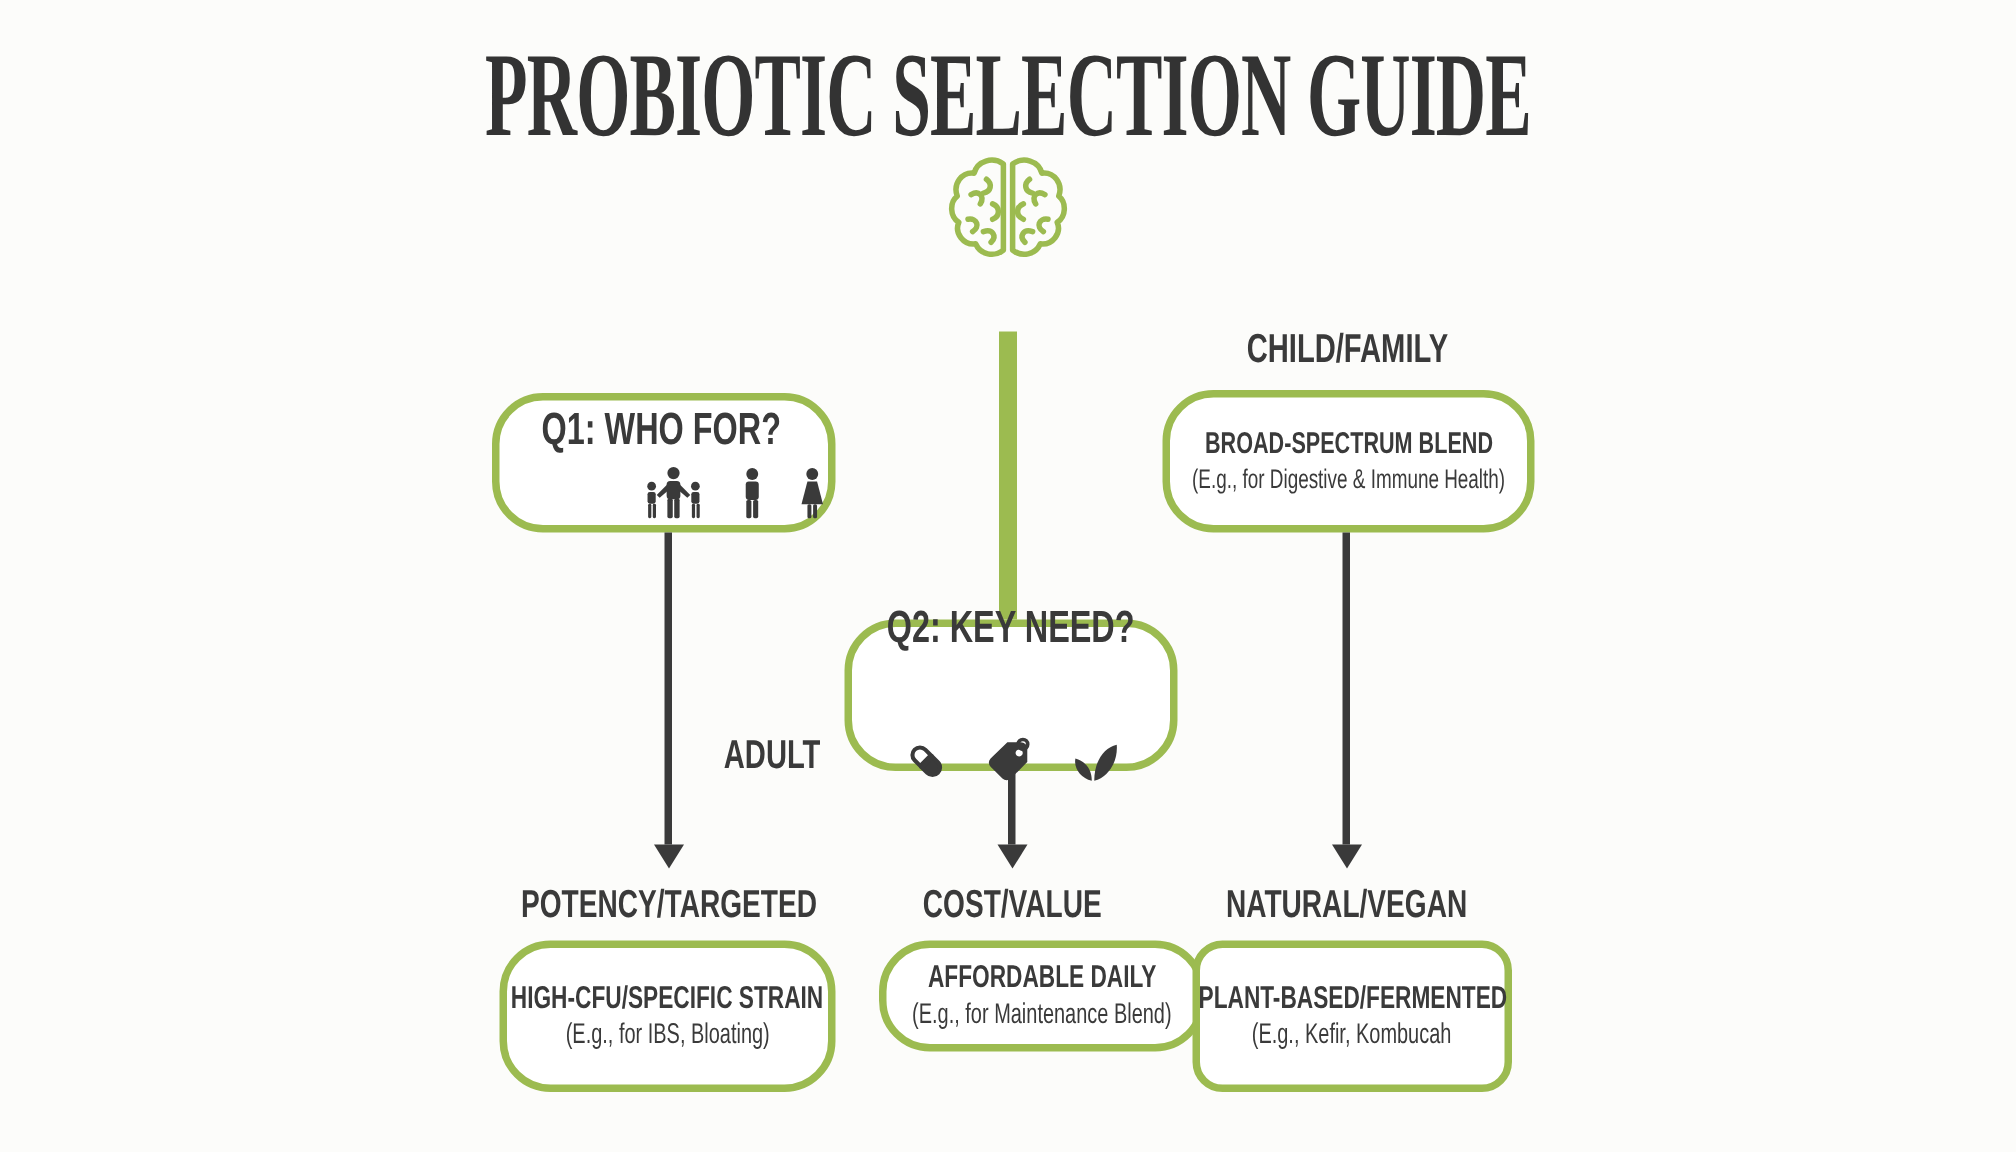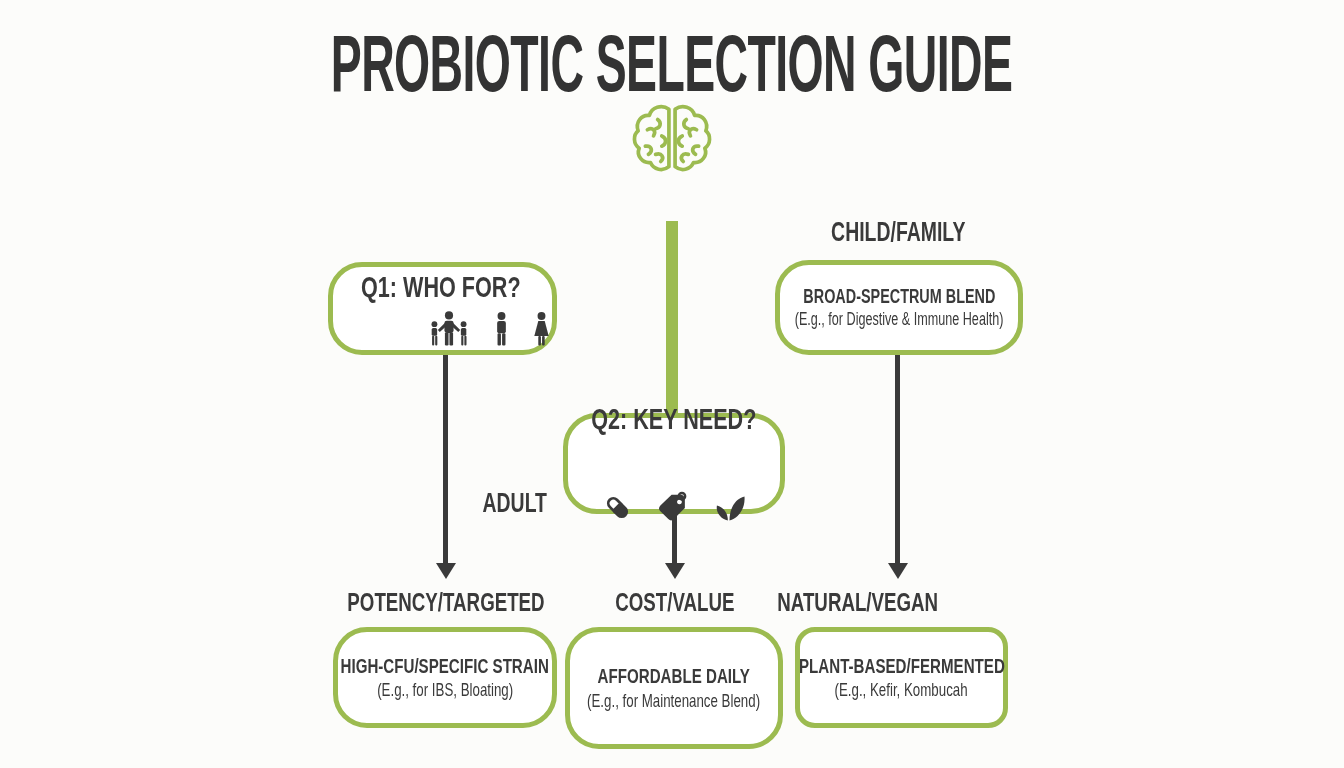--- a/index.html
+++ b/index.html
@@ -40,21 +40,21 @@
   .green-line{position:absolute;left:666px;top:221px;width:12px;height:192px;background:var(--green);}
   .arrow{position:absolute;width:5px;background:var(--dark);}
   .arrow::after{content:'';position:absolute;top:100%;left:50%;transform:translateX(-50%);
       width:0;height:0;border:10px solid transparent;border-bottom:0;border-top:16px solid var(--dark);}
 </style>
 </head>
 <body>
 
 <div class="stage">
 
-  <div class="crow" style="left:0;right:0;top:24px;">
+  <div class="crow" style="left:0;right:0;top:24px;font-family:Liberation Serif, serif;">
     <span class="cond cond-title title-text">PROBIOTIC SELECTION GUIDE</span>
   </div>
 
   <div class="crow" style="left:0;right:0;top:101px;">
     <svg width="82" height="76" viewBox="0 0 80 74" fill="none" stroke="var(--green)" stroke-width="3.6" stroke-linecap="round" stroke-linejoin="round">
       <path d="M37,64 C31,69 22,67 19,60 C11,61 5,53 8,46 C2,42 2,33 7,29 C4,21 10,13 18,14 C20,6 30,3 37,8 Z"></path>
       <path d="M43,64 C49,69 58,67 61,60 C69,61 75,53 72,46 C78,42 78,33 73,29 C76,21 70,13 62,14 C60,6 50,3 43,8 Z"></path>
       <path d="M16,28 c5,-3 9,1 6,6"></path>
       <path d="M14,44 c6,-1 8,5 3,8"></path>
       <path d="M26,18 c4,3 3,8 -2,9"></path>
@@ -142,29 +142,29 @@
   <div class="arrow" style="left:443px;top:355px;height:208px;"></div>
   <div class="arrow" style="left:672px;top:514px;height:49px;"></div>
   <div class="arrow" style="left:895px;top:355px;height:208px;"></div>
 
   <div class="crow" style="left:336px;width:220px;top:589px;">
     <span class="cond outcome-label">POTENCY/TARGETED</span>
   </div>
   <div class="crow" style="left:565px;width:220px;top:589px;">
     <span class="cond outcome-label">COST/VALUE</span>
   </div>
-  <div class="crow" style="left:748px;width:220px;top:589px;">
+  <div class="crow" style="left:788px;width:220px;top:589px;">
     <span class="cond outcome-label">NATURAL/VEGAN</span>
   </div>
 
   <div class="node" style="left:333px;top:627px;width:224px;height:101px;">
     <span class="cond box-title">HIGH-CFU/SPECIFIC STRAIN</span>
     <span class="cond cond-sub box-sub">(E.g., for IBS, Bloating)</span>
   </div>
-  <div class="node" style="left:565px;top:627px;width:218px;height:122px;">
+  <div class="node" style="left:586px;top:627px;width:218px;height:74px;">
     <span class="cond box-title">AFFORDABLE DAILY</span>
     <span class="cond cond-sub box-sub">(E.g., for Maintenance Blend)</span>
   </div>
   <div class="node" style="left:795px;top:627px;width:213px;height:101px;border-radius:20px;">
     <span class="cond box-title">PLANT-BASED/FERMENTED</span>
     <span class="cond cond-sub box-sub">(E.g., Kefir, Kombucah</span>
   </div>
 
 </div>
 

